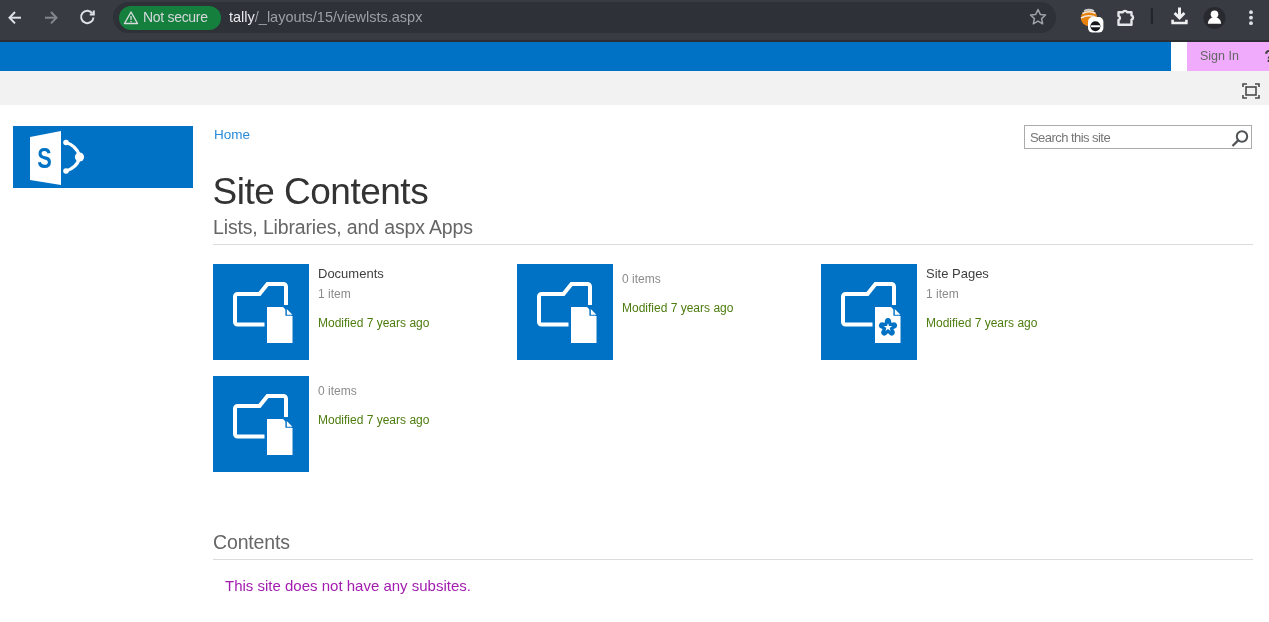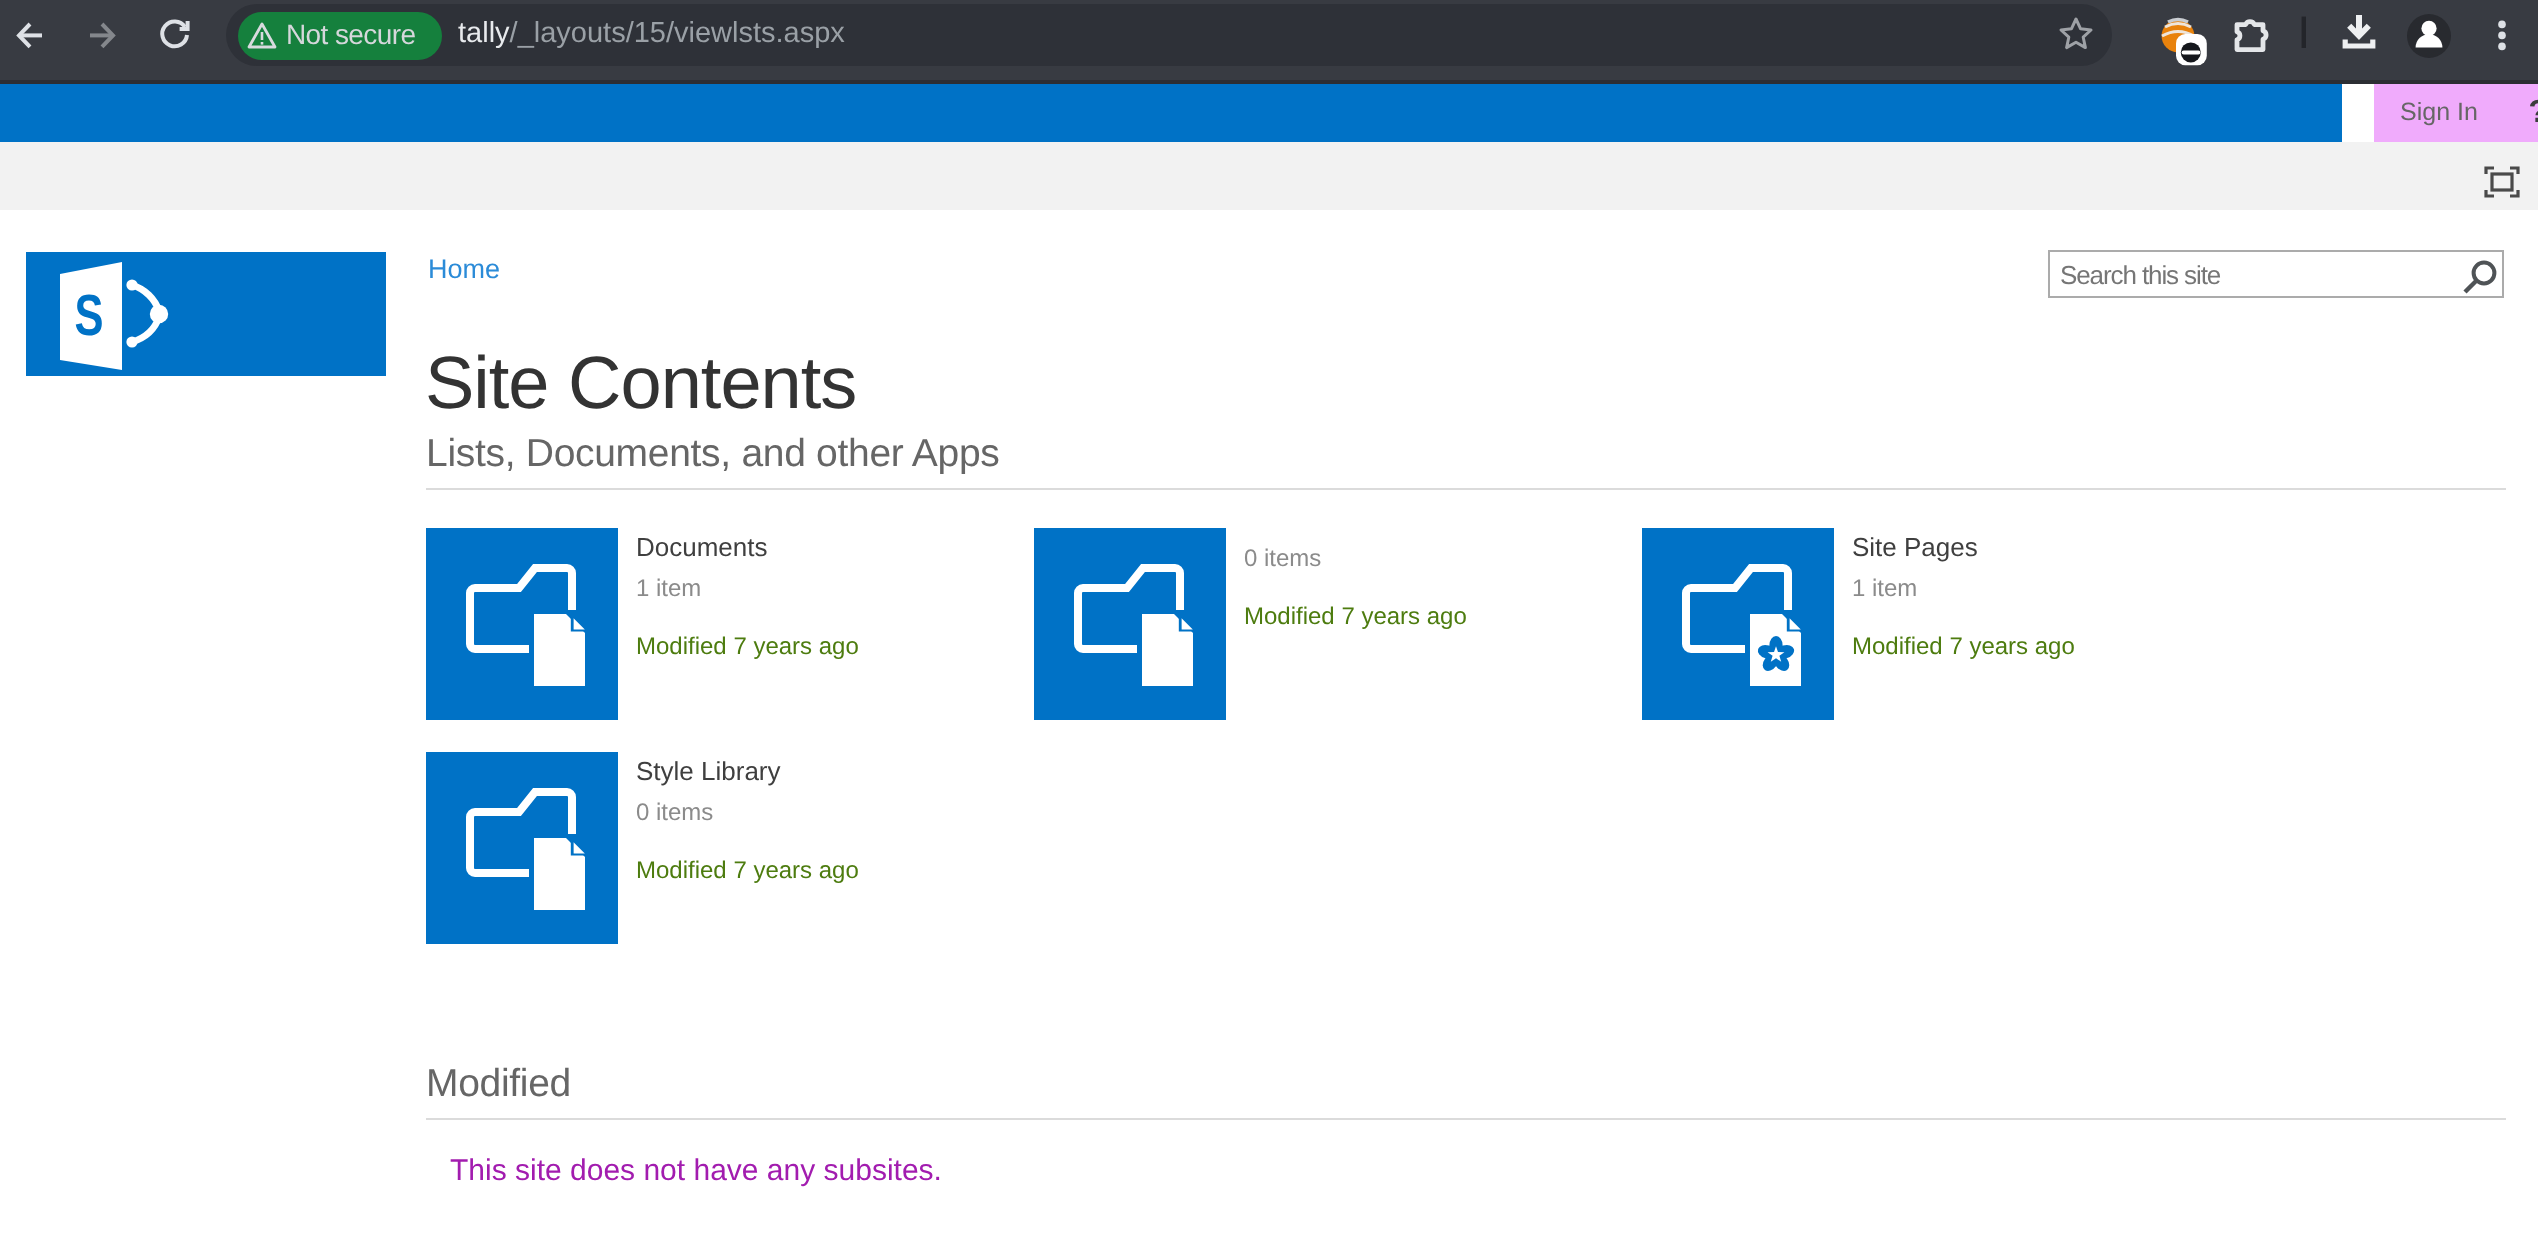--- a/index.html
+++ b/index.html
@@ -130,21 +130,21 @@
 <div id="title">Site Contents</div>
 
 <div id="search">
   <span>Search this site</span>
   <svg width="22" height="23" style="position:absolute;right:2px;top:0px" viewBox="0 0 22 23">
     <circle cx="15" cy="10.5" r="5.2" fill="none" stroke="#4f5356" stroke-width="2"></circle>
     <path d="M11.4 14.1 L5.5 20" stroke="#4f5356" stroke-width="2.2"></path>
   </svg>
 </div>
 
-<div class="secthead" style="top:216px">Lists, Documents, and other Apps</div>
+<div class="secthead" style="top:216px">Lists, Libraries, and aspx Apps</div>
 <div class="sechr" style="top:244px"></div>
 
 <div class="tile" style="left:213px; top:264px"><svg width="96" height="96" viewBox="0 0 96 96">
     <path d="M51.5 60.5 H24.5 A2.5 2.5 0 0 1 22 58 V32.5 A2.5 2.5 0 0 1 24.5 30 H46.5 L54.5 20 H70.5 A2.5 2.5 0 0 1 73 22.5 V41" stroke="#fff" stroke-width="4" fill="none"></path>
     <path d="M54 43 H70 L79.5 52.5 V79 H54 Z" fill="#fff"></path>
     <path d="M72.4 43.4 L80.5 51.7 H72.4 Z" fill="#0072c6"></path>
     <path d="M73.8 45.1 L79.4 50.7 H73.8 Z" fill="#fff"></path>
   </svg></div>
 <div class="tiletext" style="left:318px; top:266px">
   <div class="t1">Documents</div>
@@ -181,20 +181,19 @@
   <div class="t2">1 item</div>
   <div class="t3">Modified 7 years ago</div>
 </div>
 <div class="tile" style="left:213px; top:376px"><svg width="96" height="96" viewBox="0 0 96 96">
     <path d="M51.5 60.5 H24.5 A2.5 2.5 0 0 1 22 58 V32.5 A2.5 2.5 0 0 1 24.5 30 H46.5 L54.5 20 H70.5 A2.5 2.5 0 0 1 73 22.5 V41" stroke="#fff" stroke-width="4" fill="none"></path>
     <path d="M54 43 H70 L79.5 52.5 V79 H54 Z" fill="#fff"></path>
     <path d="M72.4 43.4 L80.5 51.7 H72.4 Z" fill="#0072c6"></path>
     <path d="M73.8 45.1 L79.4 50.7 H73.8 Z" fill="#fff"></path>
   </svg></div>
 <div class="tiletext" style="left:318px; top:378px">
-  <div class="t1">Style Library</div>
   <div class="t2">0 items</div>
   <div class="t3">Modified 7 years ago</div>
 </div>
 
-<div class="secthead" style="top:531px">Modified</div>
+<div class="secthead" style="top:531px">Contents</div>
 <div class="sechr" style="top:559px"></div>
 <div id="subtext">This site does not have any subsites.</div>
 
 </body></html>

